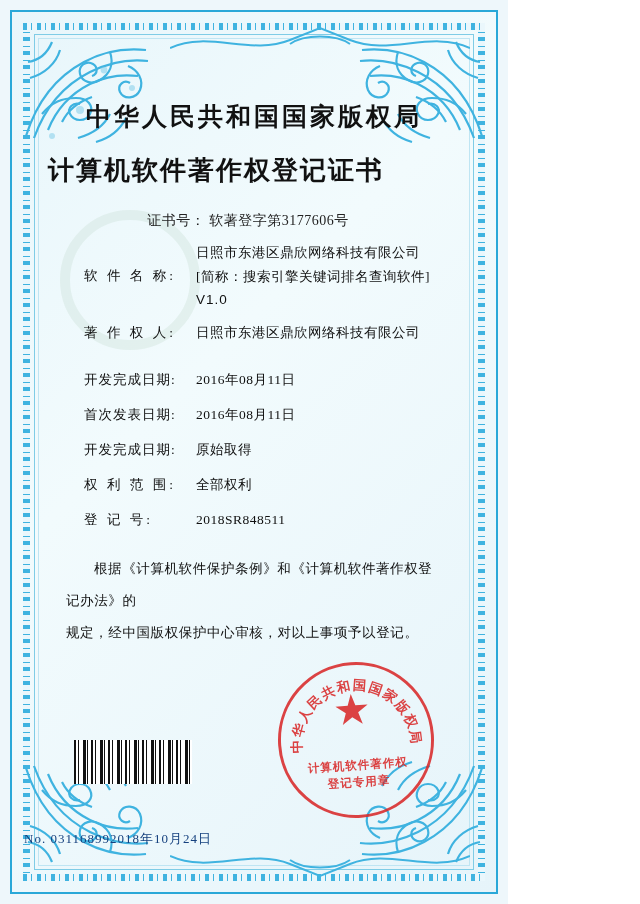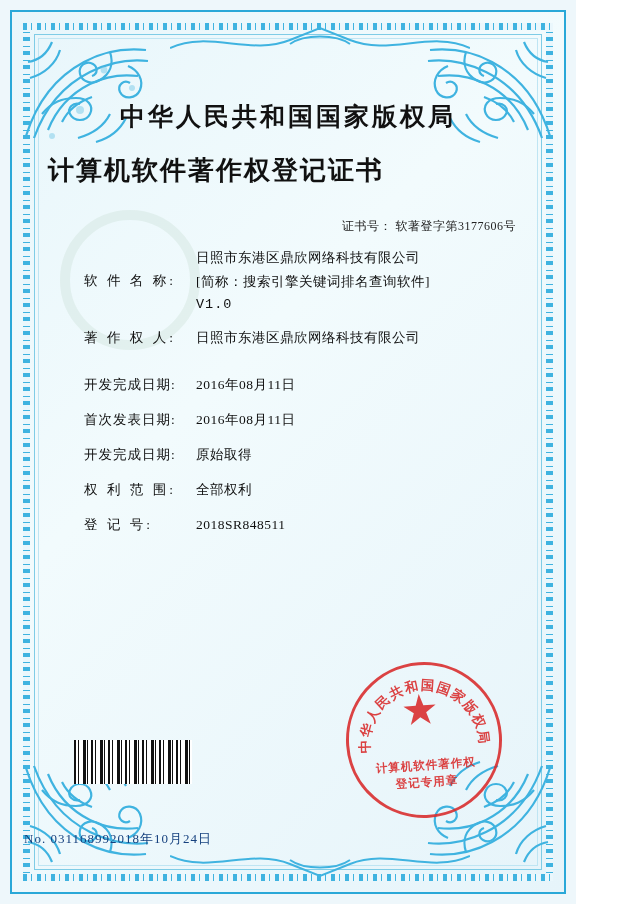--- a/index.html
+++ b/index.html
@@ -9,21 +9,21 @@
   }
   body {
     width: 640px;
     height: 904px;
     font-family: "Liberation Serif", serif;
     overflow: hidden;
   }
 
   .certificate {
     position: relative;
-    width: 576px;
+    width: 508px;
     height: 904px;
     background: #eef7fb;
     box-sizing: border-box;
   }
 
   
   .frame-outer {
     position: absolute;
     left: 10px;
     top: 10px;
@@ -120,24 +120,24 @@
     text-align: left;
     font-size: 26px;
     font-weight: bold;
     letter-spacing: 2px;
     color: #111;
     margin-top: 20px;
     font-family: "DejaVu Serif", serif;
   }
 
   .cert-no {
-    text-align: right;
-    font-size: 12px;
+    text-align: center;
+    font-size: 14px;
     color: #222;
-    margin-top: 30px;
+    margin-top: 24px;
     padding-right: 12px;
     letter-spacing: 0.5px;
   }
 
   .fields {
     margin-top: 14px;
     padding-left: 36px;
     padding-right: 10px;
   }
   .field-row {
@@ -158,21 +158,21 @@
     flex: 1;
     letter-spacing: 0.5px;
   }
   .field-value .sub-line {
     display: block;
     margin-top: 6px;
   }
   .field-value .ver-line {
     display: block;
     margin-top: 6px;
-    font-family: Liberation Mono, monospace;
+    font-family: Liberation Sans, sans-serif;
     letter-spacing: 1px;
   }
 
   .gap-row { height: 12px; }
 
   .paragraph {
     margin-top: 24px;
     padding-left: 18px;
     padding-right: 22px;
     font-size: 13.5px;
@@ -419,20 +419,24 @@
         <div class="field-value">全部权利</div>
       </div>
 
       <div class="field-row">
         <div class="field-label">登 记 号:</div>
         <div class="field-value">2018SR848511</div>
       </div>
 
     </div>
 
+    <div class="paragraph">
+      <span class="indent">根据《计算机软件保护条例》和《计算机软件著作权登记办法》的</span>
+      <span>规定，经中国版权保护中心审核，对以上事项予以登记。</span>
+    </div>
 
   </div>
 
   <div class="barcode"></div>
 
   <div class="seal">
     <div class="seal-inner"></div>
     <svg class="seal-arc-text" viewBox="0 0 150 150">
       <defs>
         <path id="sealArc" d="M 20,80 A 55,55 0 0 1 130,80"></path>

